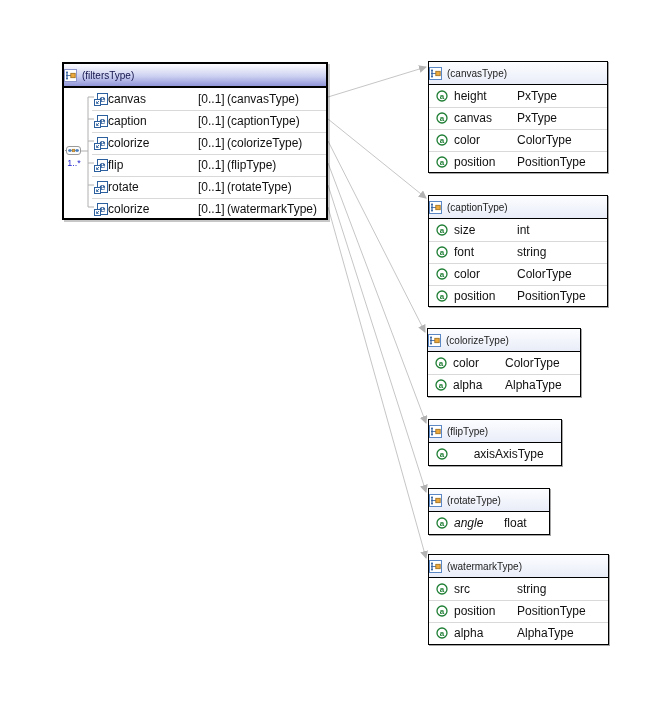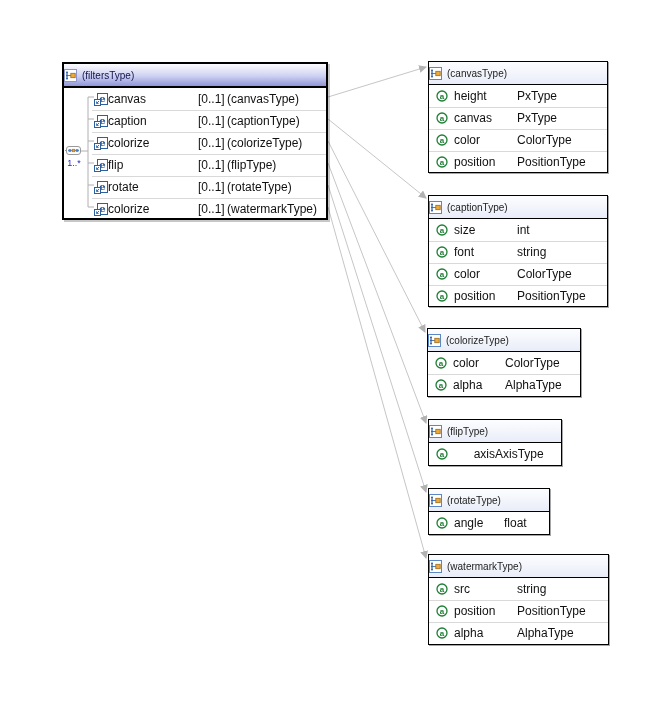--- a/index.html
+++ b/index.html
@@ -23,21 +23,21 @@
   .ftr-name{margin-left:0;width:82px;}
   .ftr-card{width:29px;padding-left:8px;}
   .ftr-type{flex:1;}
   
   .attr-row{height:22px;display:flex;align-items:center;position:relative;font-size:12px;color:#111;}
   .attr-row + .attr-row::before{content:"";position:absolute;left:0;right:0;top:0;
        border-top:1px solid #d9d9d9;}
   .a-icon{width:12px;height:12px;margin-left:7px;flex:0 0 auto;}
   .a-name{margin-left:6px;}
   .a-type{white-space:nowrap;}
-  .w63 .a-name{width:63px;} .w52 .a-name{width:52px;} .w41 .a-name{width:41px;text-align:right;} .w50 .a-name{width:50px;}
+  .w63 .a-name{width:63px;} .w52 .a-name{width:52px;} .w41 .a-name{width:41px;text-align:right;} .w50 .a-name{width:50px;font-style:italic;}
   
   #box-filters   {left:62px;top:62px;width:266px;height:158px;}
   #box-canvas    {left:428px;top:61px;width:180px;height:112px;}
   #box-caption   {left:428px;top:195px;width:180px;height:112px;}
   #box-colorize  {left:427px;top:328px;width:154px;height:69px;}
   #box-flip      {left:428px;top:419px;width:134px;height:47px;}
   #box-rotate    {left:428px;top:488px;width:122px;height:47px;}
   #box-watermark {left:428px;top:554px;width:181px;height:91px;}
   .gutter{position:absolute;left:0;top:22px;}
   .seq-icon{position:absolute;left:1px;top:80px;}

